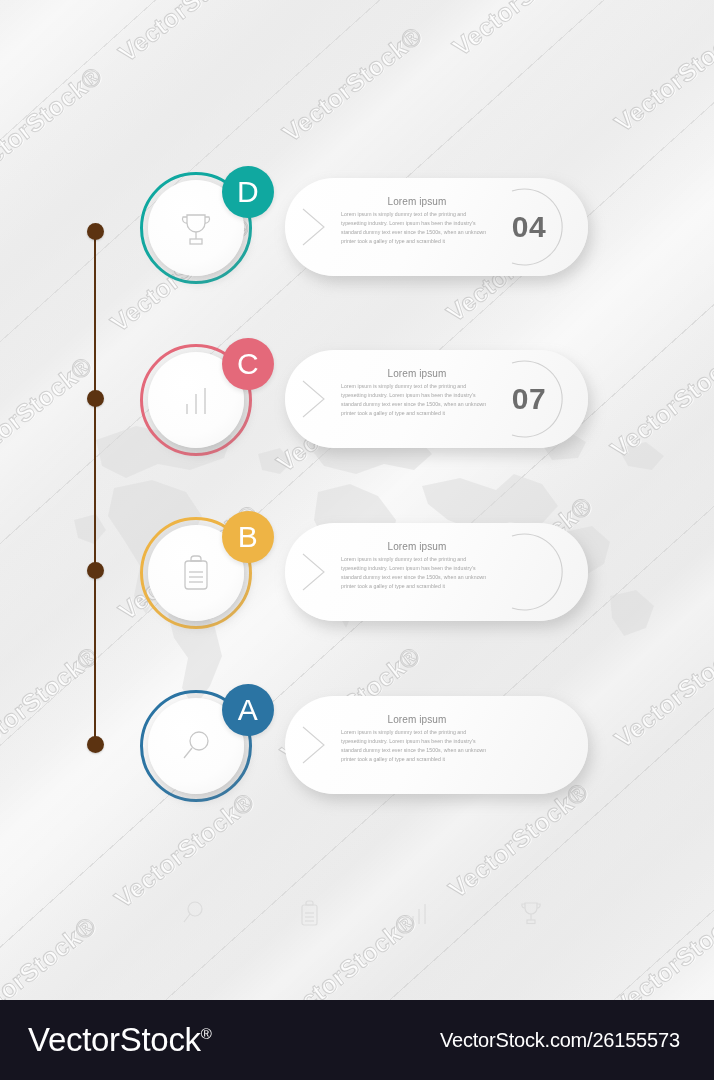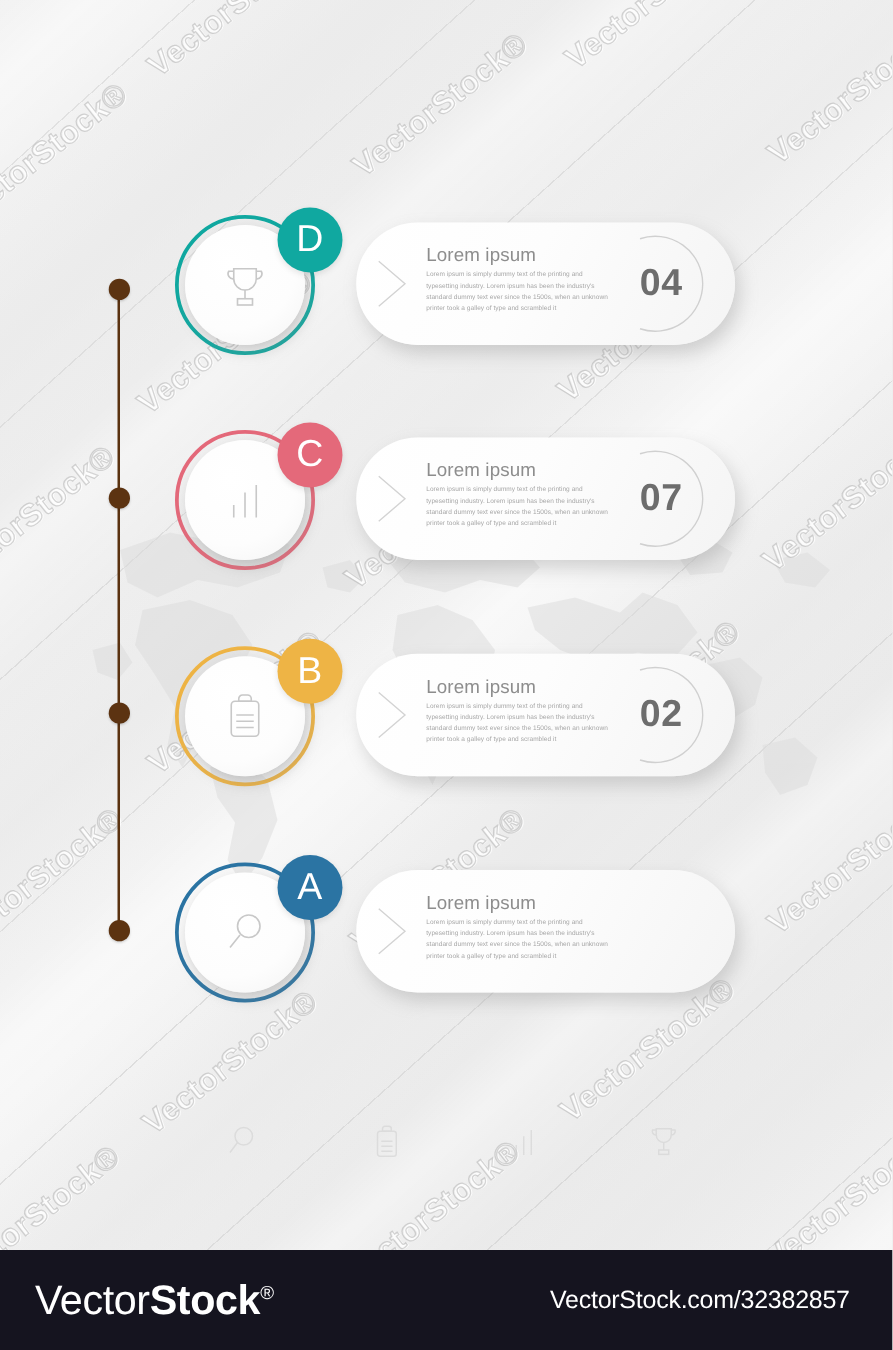--- a/index.html
+++ b/index.html
@@ -172,25 +172,26 @@
   }
   .chev svg { display: block; }
 
   .card-text {
     position: absolute;
     left: 56px;
     top: 18px;
     width: 152px;
   }
   .card-title {
-    font-size: 15px;
+    font-size: 10px;
     color: #8d8d8d;
     font-weight: 400;
     letter-spacing: .1px;
     margin-bottom: 3px;
+    text-align: center;
   }
   .card-body {
     font-size: 5.2px;
     line-height: 1.72;
     color: #a6a6a6;
     letter-spacing: .05px;
   }
 
   .num-wrap {
     position: absolute;
@@ -242,21 +243,21 @@
   }
   .logo {
     position: absolute;
     left: 28px;
     font-size: 33px;
     color: #fff;
     letter-spacing: -.3px;
     font-family: "Liberation Sans", sans-serif;
   }
   .logo .lite { font-weight: 300; }
-  .logo .bold { font-weight: 700; }
+  .logo .bold { font-weight: 400; }
   .logo .reg { font-size: 15px; vertical-align: super; font-weight: 400; }
   .site {
     position: absolute;
     left: 440px;
     font-size: 20px;
     color: #fff;
     font-weight: 400;
     letter-spacing: -.2px;
   }
 </style>
@@ -412,21 +413,20 @@
           </svg>
         </span>
         <div class="card-text">
           <div class="card-title">Lorem ipsum</div>
           <div class="card-body">Lorem ipsum is simply dummy text of the printing and typesetting industry. Lorem ipsum has been the industry's standard dummy text ever since the 1500s, when an unknown printer took a galley of type and scrambled it</div>
         </div>
         <div class="num-wrap">
           <svg class="num-arc" width="92" height="90" viewBox="0 0 92 90" fill="none" stroke="#d0d0d0" stroke-width="1.1">
             <path d="M22 9 A38 38 0 1 1 22 81"></path>
           </svg>
-          <div class="num">02</div>
         </div>
       </div>
     </div>
 
     <div class="row" style="top:682px;">
       <div class="ring" style="border-color:#2b74a3;"></div>
       <div class="disc">
         <span>
           <svg width="44" height="44" viewBox="0 0 44 44" fill="none" stroke="#c8c8c8" stroke-width="1.3">
             <circle cx="25" cy="17" r="9"></circle>
@@ -483,16 +483,16 @@
           <rect x="11" y="23" width="8" height="3.5"></rect>
         </svg>
       </div>
     </div>
   </div>
 
   <div class="footer">
     <div class="logo">
       <span class="lite">Vector</span><span class="bold">Stock</span><span class="reg">®</span>
     </div>
-    <div class="site">VectorStock.com/32382857</div>
+    <div class="site">VectorStock.com/26155573</div>
   </div>
 
 </div>
 
 </body></html>

